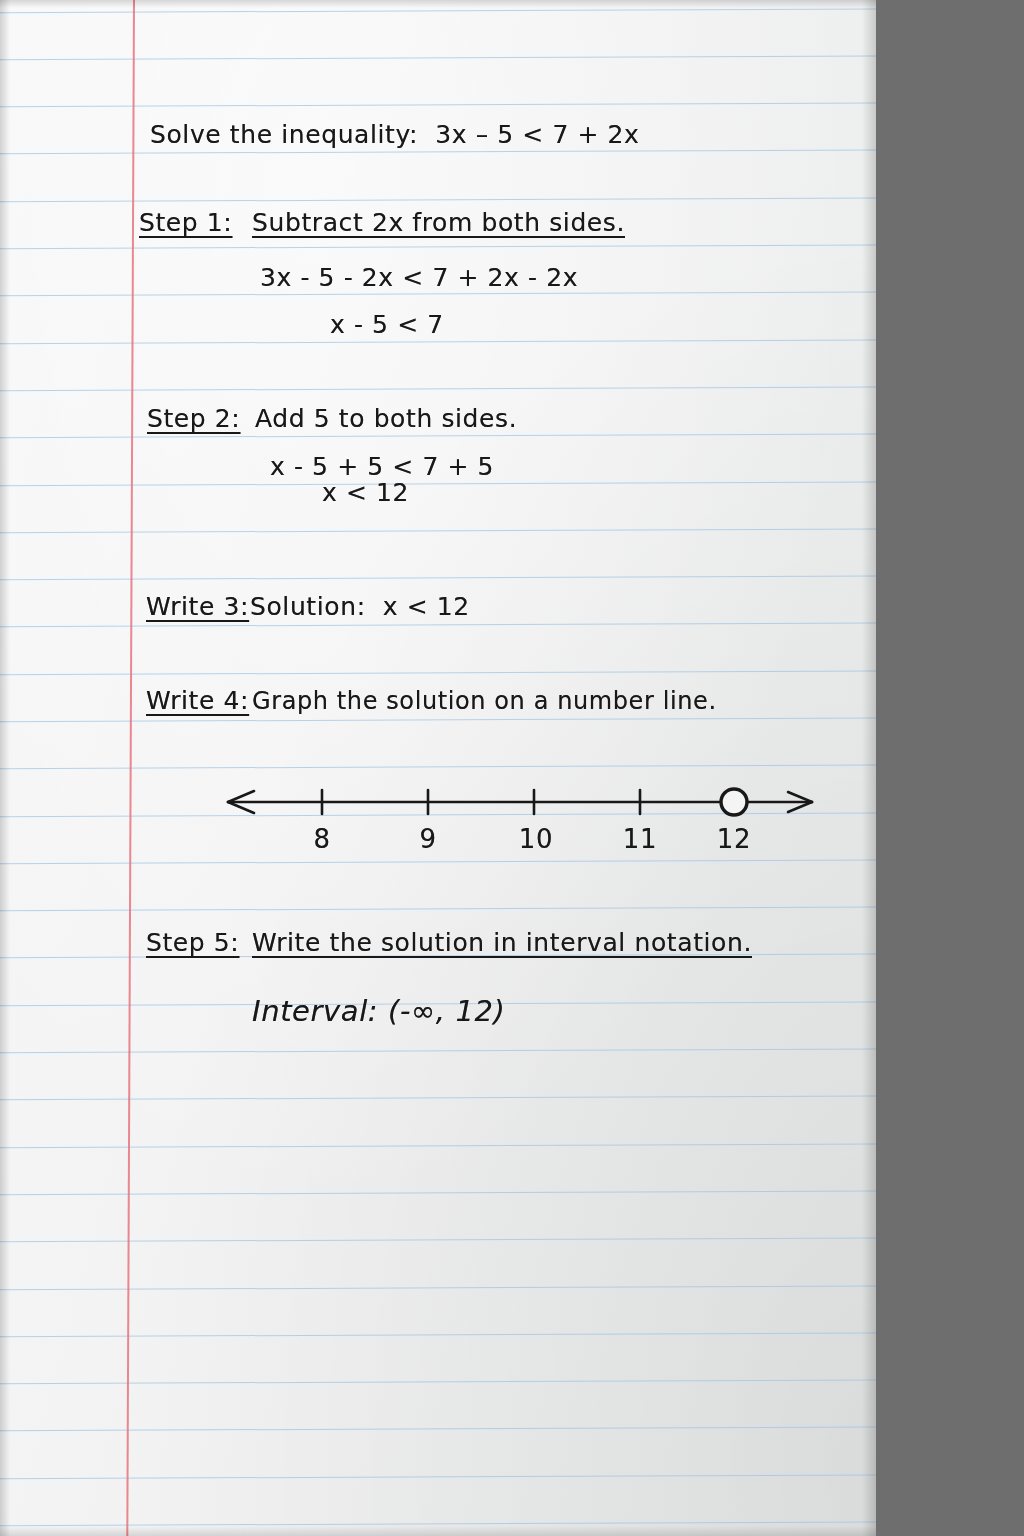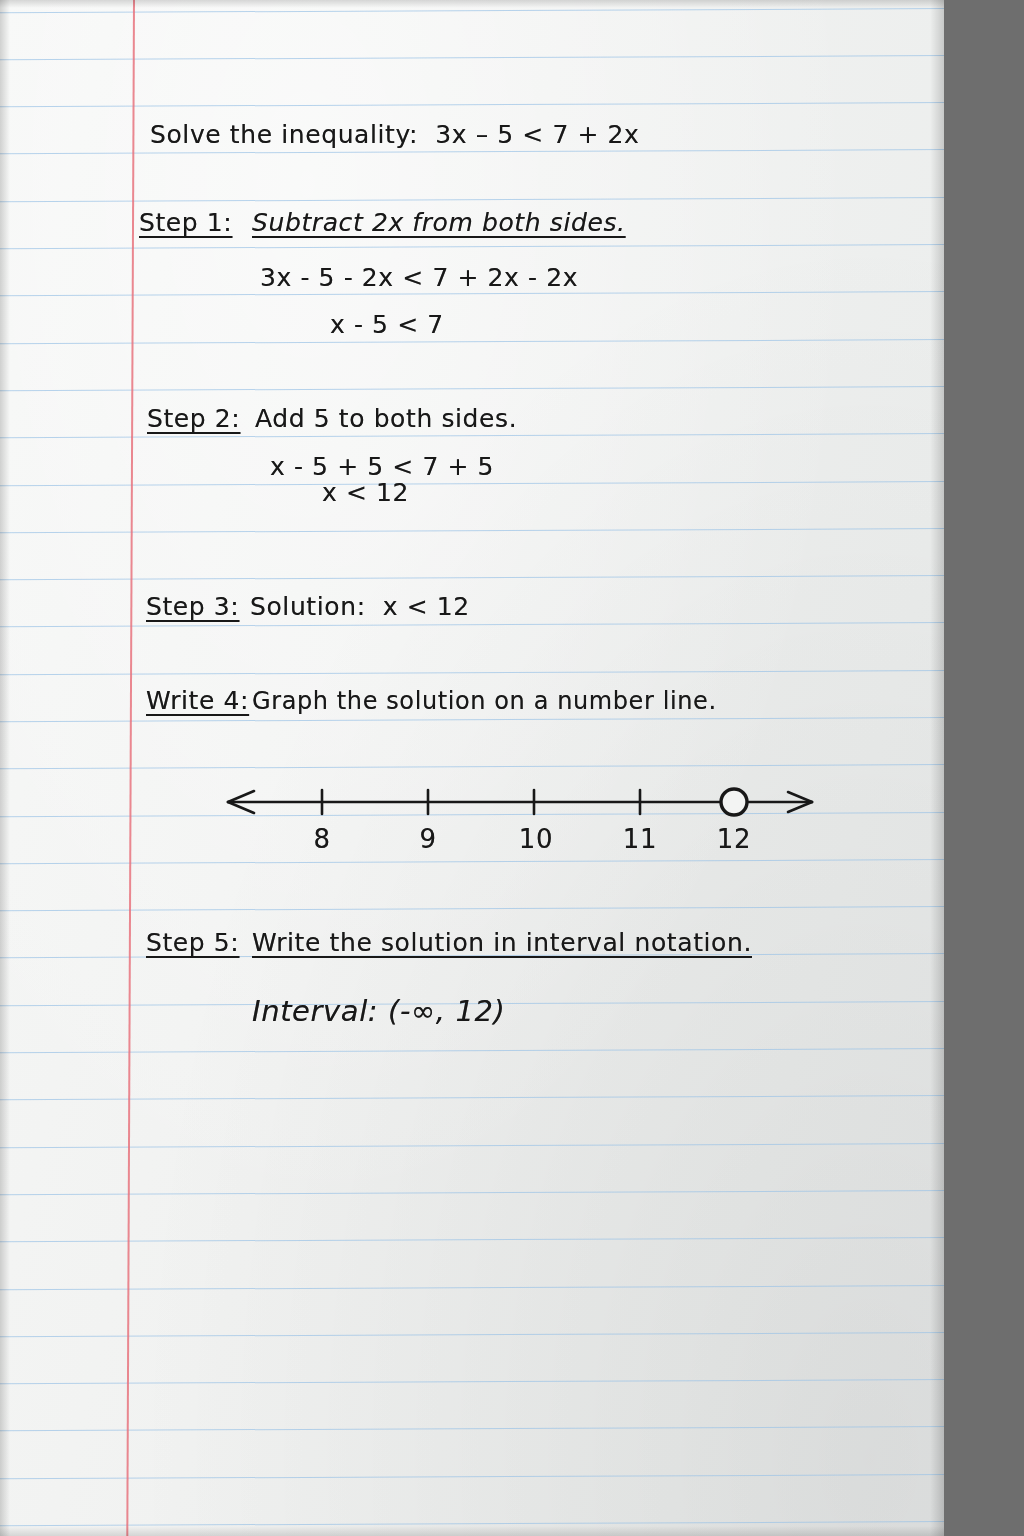--- a/index.html
+++ b/index.html
@@ -2,21 +2,21 @@
 <html><head>
 <meta charset="utf-8">
 <style>
   html, body {
     margin: 0;
     padding: 0;
     background: #6e6e6e;
   }
   #page {
     position: relative;
-    width: 944px;
+    width: 876px;
     height: 1536px;
     overflow: hidden;
     background: #f2f3f2;
     font-family: "DejaVu Sans", sans-serif;
   }
 
   
   .paper {
     position: absolute;
     left: 0; top: 0;
@@ -92,21 +92,21 @@
   .ink {
     
     text-shadow: 0 0 .6px rgba(20,20,20,.55);
   }
   .u { text-decoration: underline; text-underline-offset: 5px; text-decoration-thickness: 2px; }
 
   .line-prob   { left: 150px; top: 120px;  font-size: 25px; }
   .step-label  { font-size: 25px; }
 
   .s1-label { left: 139px; top: 208px; }
-  .s1-rest  { left: 252px; top: 208px; font-size: 25px; font-style: italic; }
+  .s1-rest  { left: 252px; top: 208px; font-size: 25px; }
   .s1-a     { left: 260px; top: 263px; font-size: 25px; }
   .s1-b     { left: 330px; top: 310px; font-size: 25px; }
 
   .s2-label { left: 147px; top: 404px; }
   .s2-rest  { left: 255px; top: 404px; font-size: 25px; }
   .s2-a     { left: 270px; top: 452px; font-size: 25px; }
   .s2-b     { left: 322px; top: 478px; font-size: 25px; }
 
   .s3-label { left: 146px; top: 592px; }
   .s3-rest  { left: 250px; top: 592px; font-size: 25px; }
@@ -185,21 +185,21 @@
   <div class="hand ink step-label s1-label u">Step 1:</div>
   <div class="hand ink s1-rest u">Subtract 2x from both sides.</div>
   <div class="hand ink s1-a">3x - 5 - 2x &lt; 7 + 2x - 2x</div>
   <div class="hand ink s1-b">x - 5 &lt; 7</div>
 
   <div class="hand ink step-label s2-label u">Step 2:</div>
   <div class="hand ink s2-rest">Add 5 to both sides.</div>
   <div class="hand ink s2-a">x - 5 + 5 &lt; 7 + 5</div>
   <div class="hand ink s2-b">x &lt; 12</div>
 
-  <div class="hand ink step-label s3-label u">Step 3:</div>
+  <div class="hand ink step-label s3-label u">Write 3:</div>
   <div class="hand ink s3-rest">Solution:  x &lt; 12</div>
 
   <div class="hand ink step-label s4-label u">Write 4:</div>
   <div class="hand ink s4-rest">Graph the solution on a number line.</div>
 
   <div class="numline">
     <svg width="620" height="60" viewBox="0 0 620 60" aria-hidden="true">
       <g stroke="#181818" stroke-width="2.6" fill="none" stroke-linecap="round">
 
         <path d="M 18 30 L 602 30"></path>

